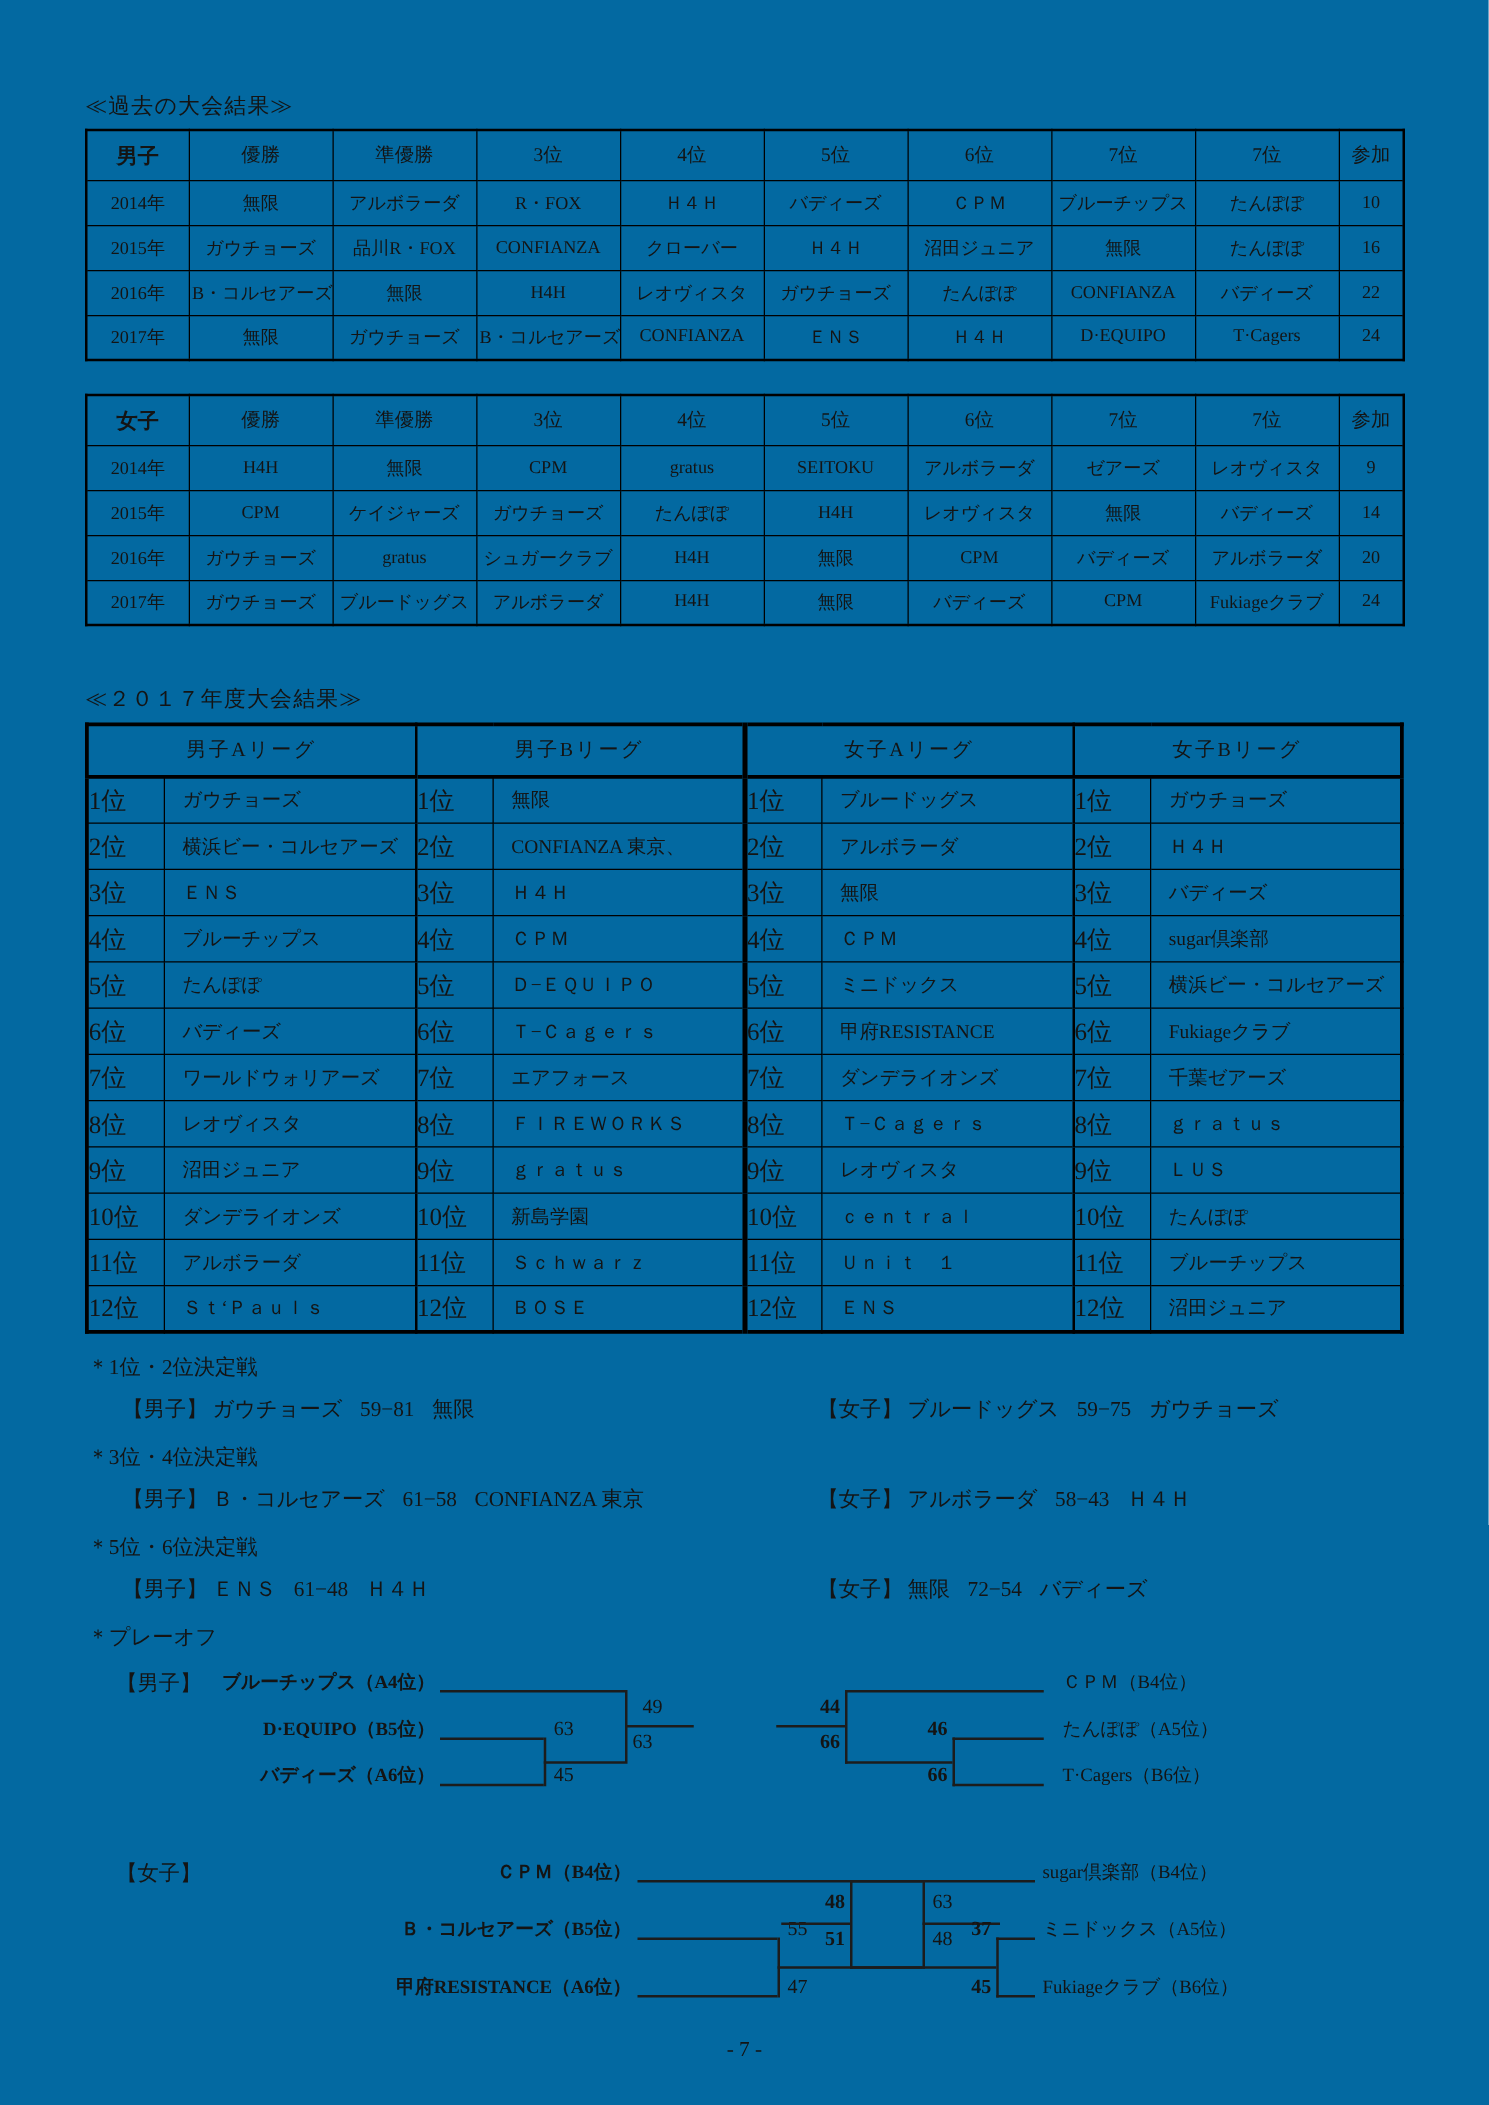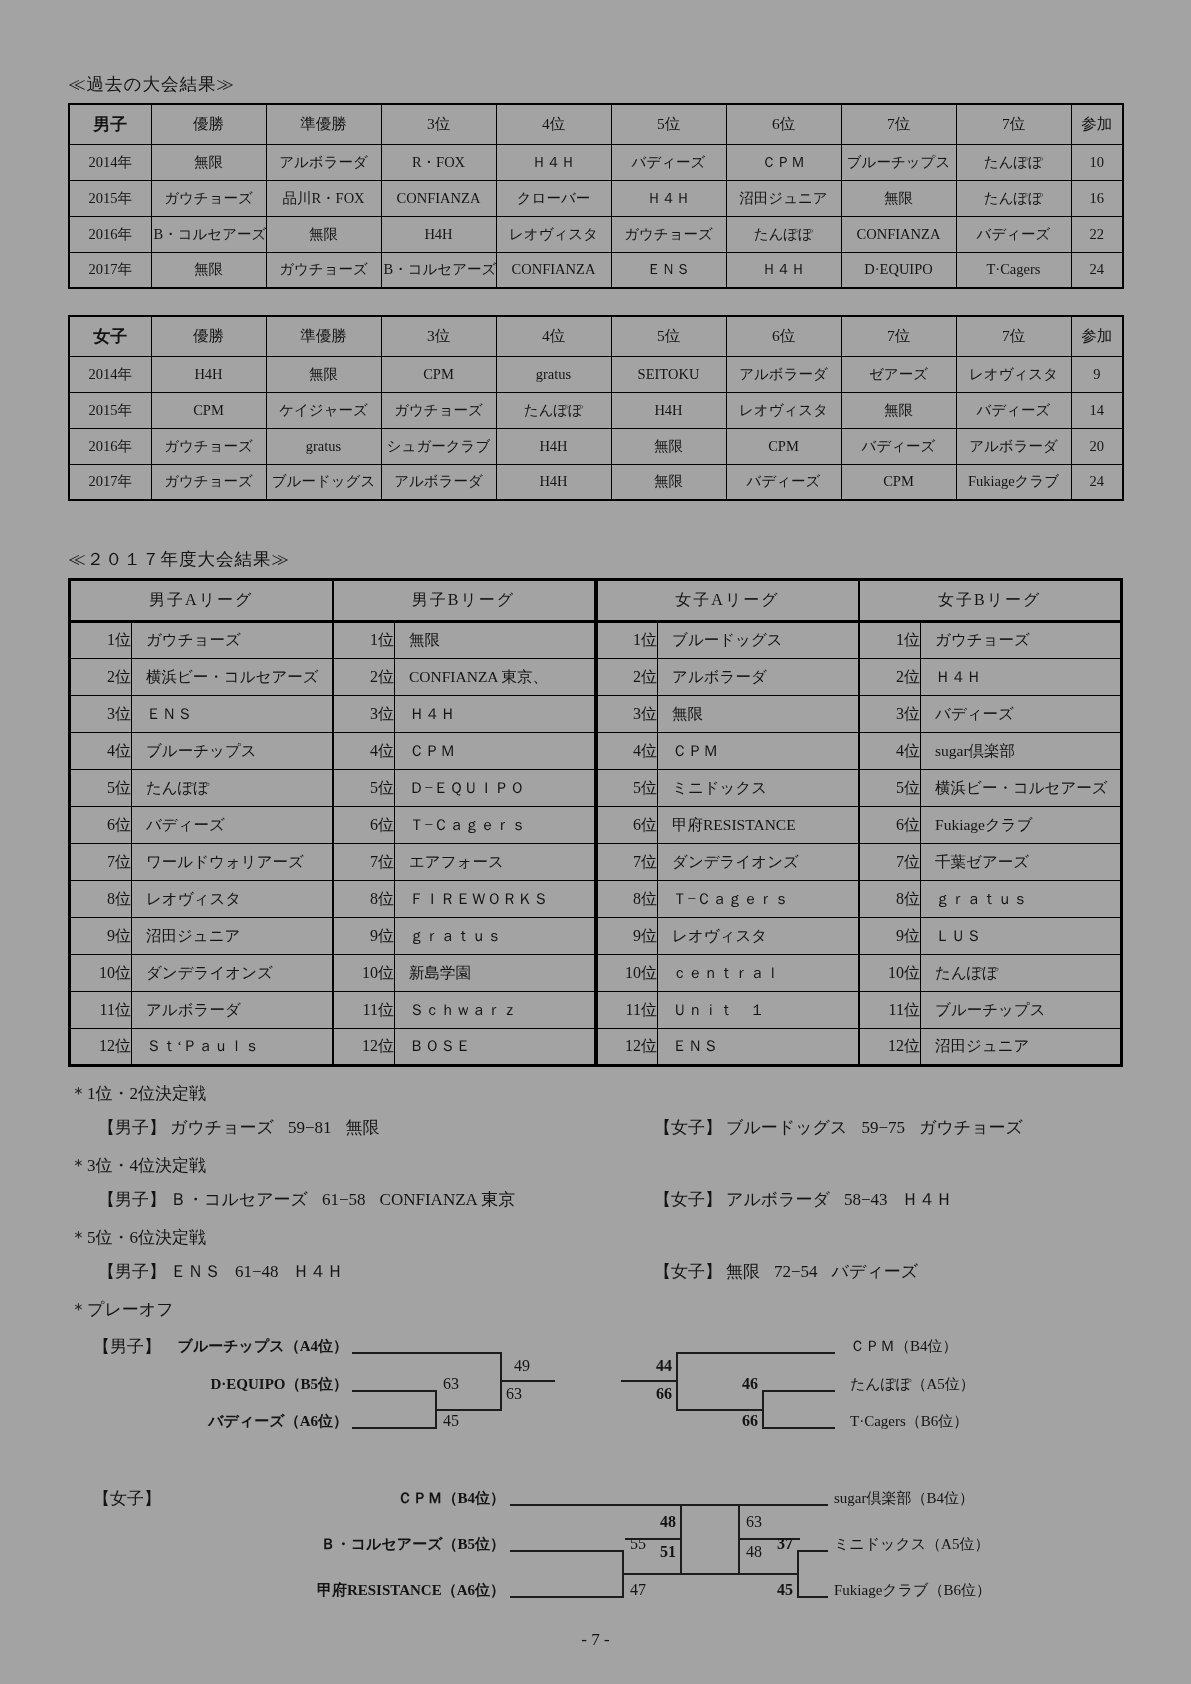--- a/index.html
+++ b/index.html
@@ -1,36 +1,36 @@
 <!DOCTYPE html>
 <html><head>
 <meta charset="utf-8">
 <style>
   html,body{margin:0;padding:0;background:#ffffff;}
   body{color:#141414;font-family:"Liberation Serif","DejaVu Serif",serif;}
   .page{width:1191px;height:1684px;position:relative;box-sizing:border-box;
-        padding:72px 69px 0 68px;overflow:hidden;background:#a3a3a3;}
+        padding:72px 69px 0 68px;overflow:hidden;background:#0369a1;}
   h2.sec{font-size:17.5px;font-weight:normal;margin:0 0 7px 0;letter-spacing:1px;}
   h2.mt{margin-top:46px;}
   table{border-collapse:collapse;table-layout:fixed;width:1054px;}
   
   .past{border:2px solid #000;margin-bottom:26px;}
   .past th,.past td{border:1.5px solid #000;text-align:center;vertical-align:middle;
                     padding:0 2px;overflow:hidden;white-space:nowrap;}
   .past tr{height:36px;} .past tr.hd{height:40px;}
   .past th{font-size:15.5px;font-weight:normal;}
   .past .corner{font-size:17px;font-weight:bold;}
   .past td{font-size:14.5px;}
   
   .league{border:3px solid #000;}
   .league th,.league td{border:1px solid #000;vertical-align:middle;padding:0;
                         overflow:hidden;white-space:nowrap;}
   .league tr{height:37px;} .league tr.hd{height:42px;}
   .league tr.hd th{border-bottom:3px solid #000;font-size:16px;font-weight:normal;letter-spacing:2px;}
-  .league td.rk{text-align:right;font-size:16px;}
+  .league td.rk{text-align:left;font-size:20px;}
   .league td.tm{text-align:left;padding-left:14px;font-size:15.5px;}
   .gs{border-left:2px solid #000 !important;}
   .gc{border-left:4px solid #000 !important;}
   
   .fh{font-size:17px;margin:15px 0 0 2px;font-weight:normal;}
   .fr{display:flex;margin:11px 0 0 30px;font-size:17px;}
   .fcol{width:556px;white-space:nowrap;}
   .fcol2{white-space:nowrap;}
   .fl{margin-right:4px;}
   .fs{margin:0 14px;}

